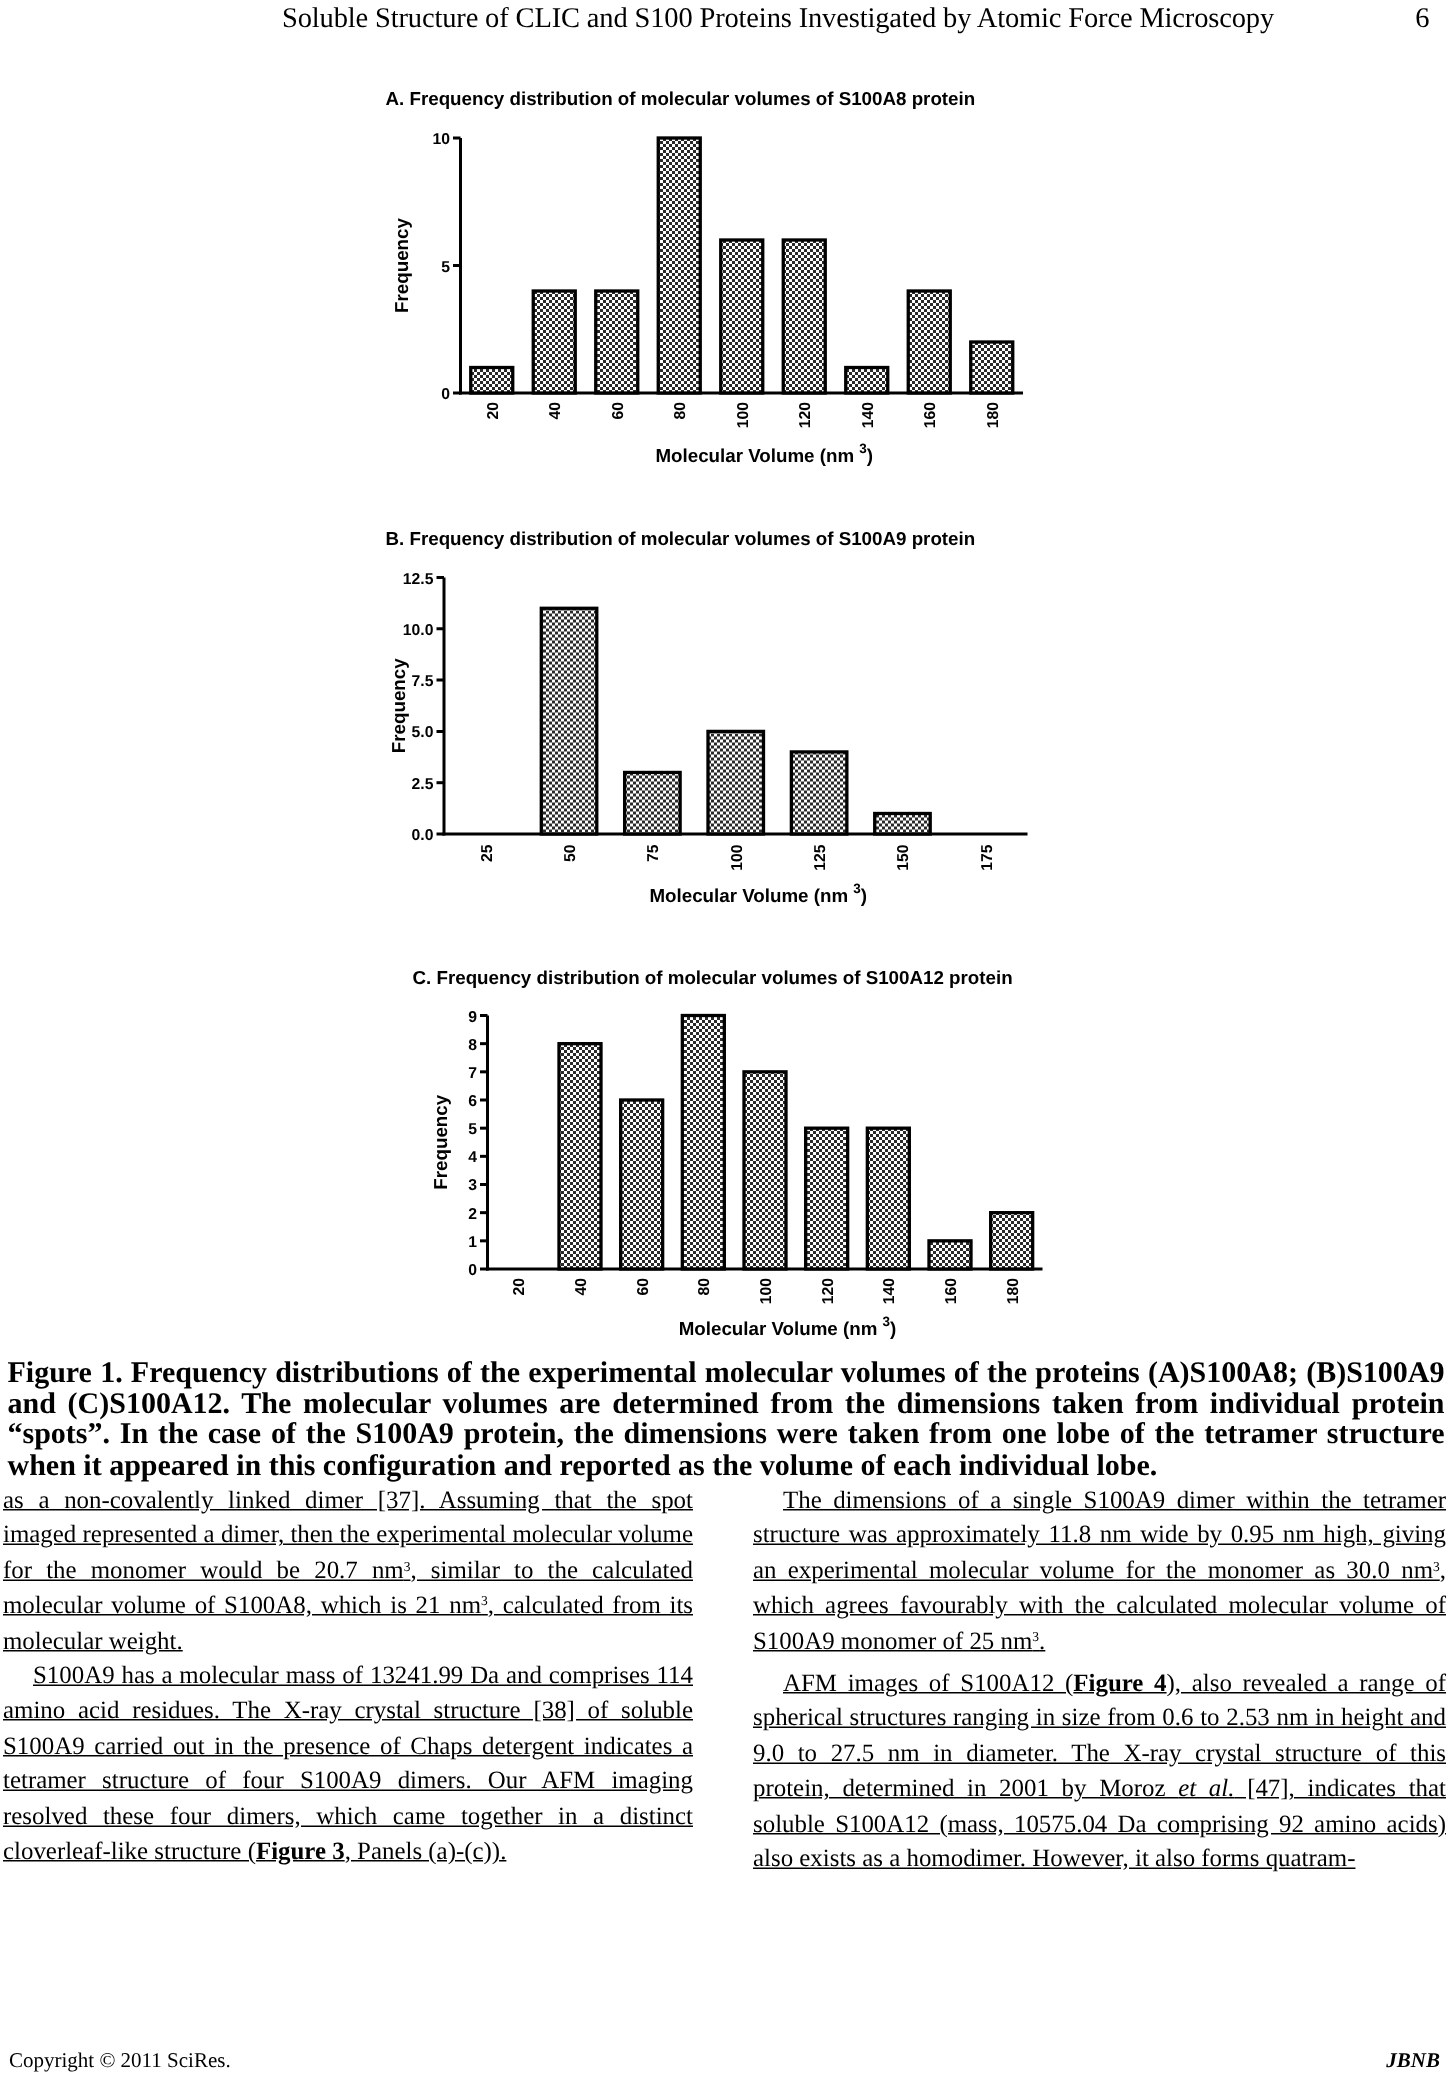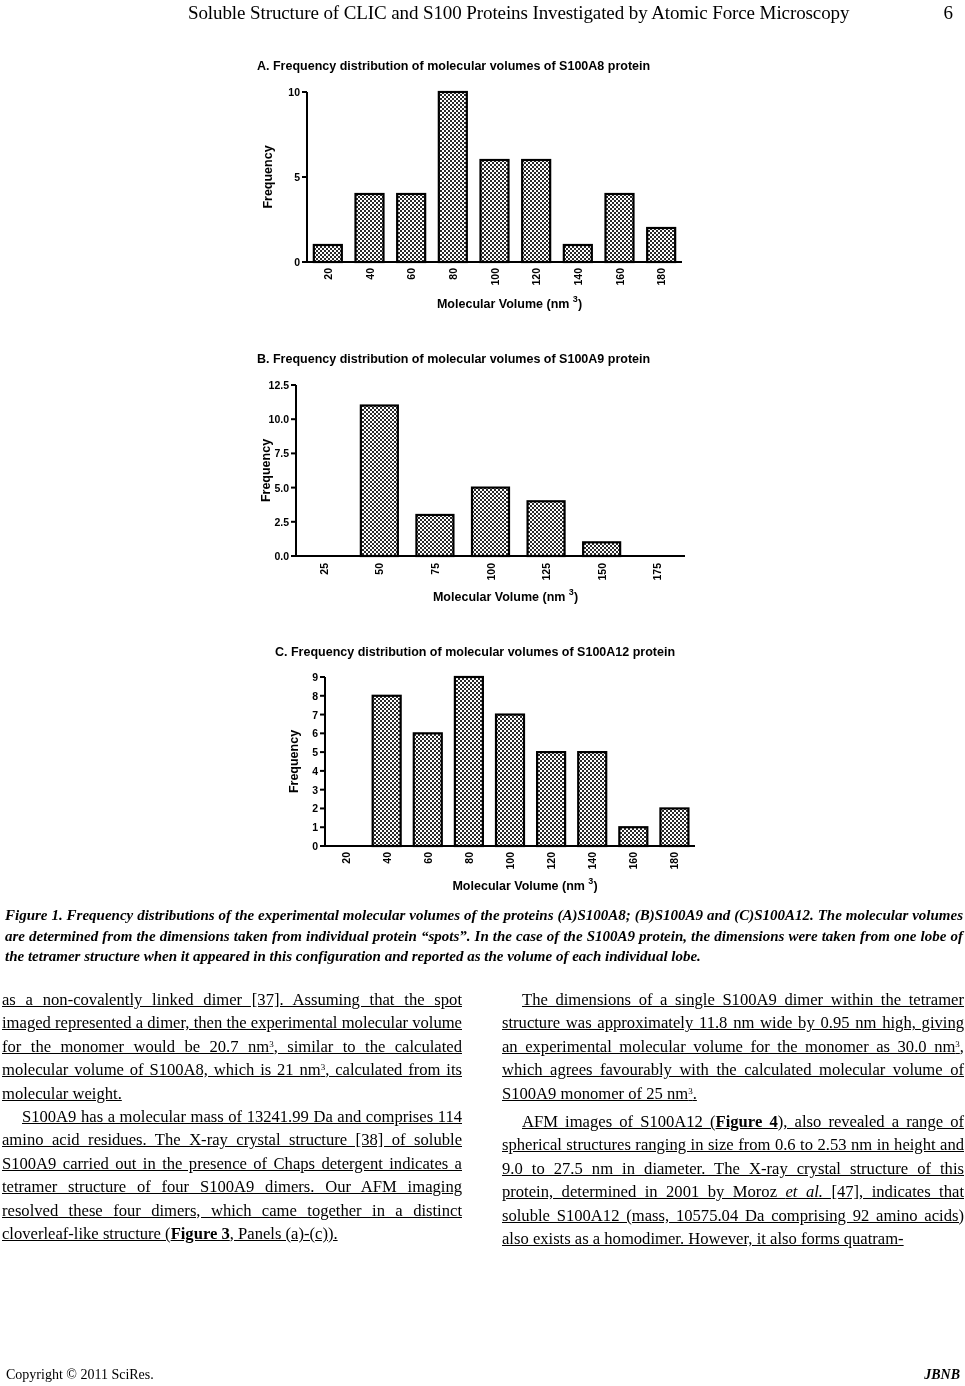--- a/index.html
+++ b/index.html
@@ -3,21 +3,21 @@
 <meta charset="utf-8">
 <style>
   html, body { margin:0; padding:0; background:#fff; }
   body { width:965px; height:1386px; position:relative; overflow:hidden; font-family:"Liberation Serif", serif; color:#000; }
   .running-head { position:absolute; top:2px; left:0; width:965px; height:20px; font-size:19px; }
   .running-head .title { position:absolute; left:188px; top:0; letter-spacing:-0.1px; }
   .running-head .pagenum { position:absolute; right:12px; top:0; }
   .chart { position:absolute; left:250px; width:470px;text-align:center; }
   .chart svg { display:block; }
   .chart text { font-family:"Liberation Sans", sans-serif; font-weight:bold; }
-  .caption { position:absolute; left:5px; top:905px; width:958px; font-weight:bold; font-size:15px; line-height:20.5px; text-align:justify;font-style:italic; }
+  .caption { position:absolute; left:5px; top:905px; width:958px; font-weight:bold; font-size:20px; line-height:20.5px; text-align:justify; }
   .col { position:absolute; font-size:16.6px; line-height:23.4px; text-align:justify; }
   .col p { margin:0;text-decoration:underline; }
   .col p.indent { text-indent:20px; }
   .footer { position:absolute; top:1367px; left:0; width:965px; font-size:14px; }
   .footer .copy { position:absolute; left:6px; }
   .footer .journal { position:absolute; right:5px; font-weight:bold; font-style:italic; }
   sup { font-size:9px; vertical-align:top; position:relative; top:-2px; }
 </style>
 </head>
 <body>

